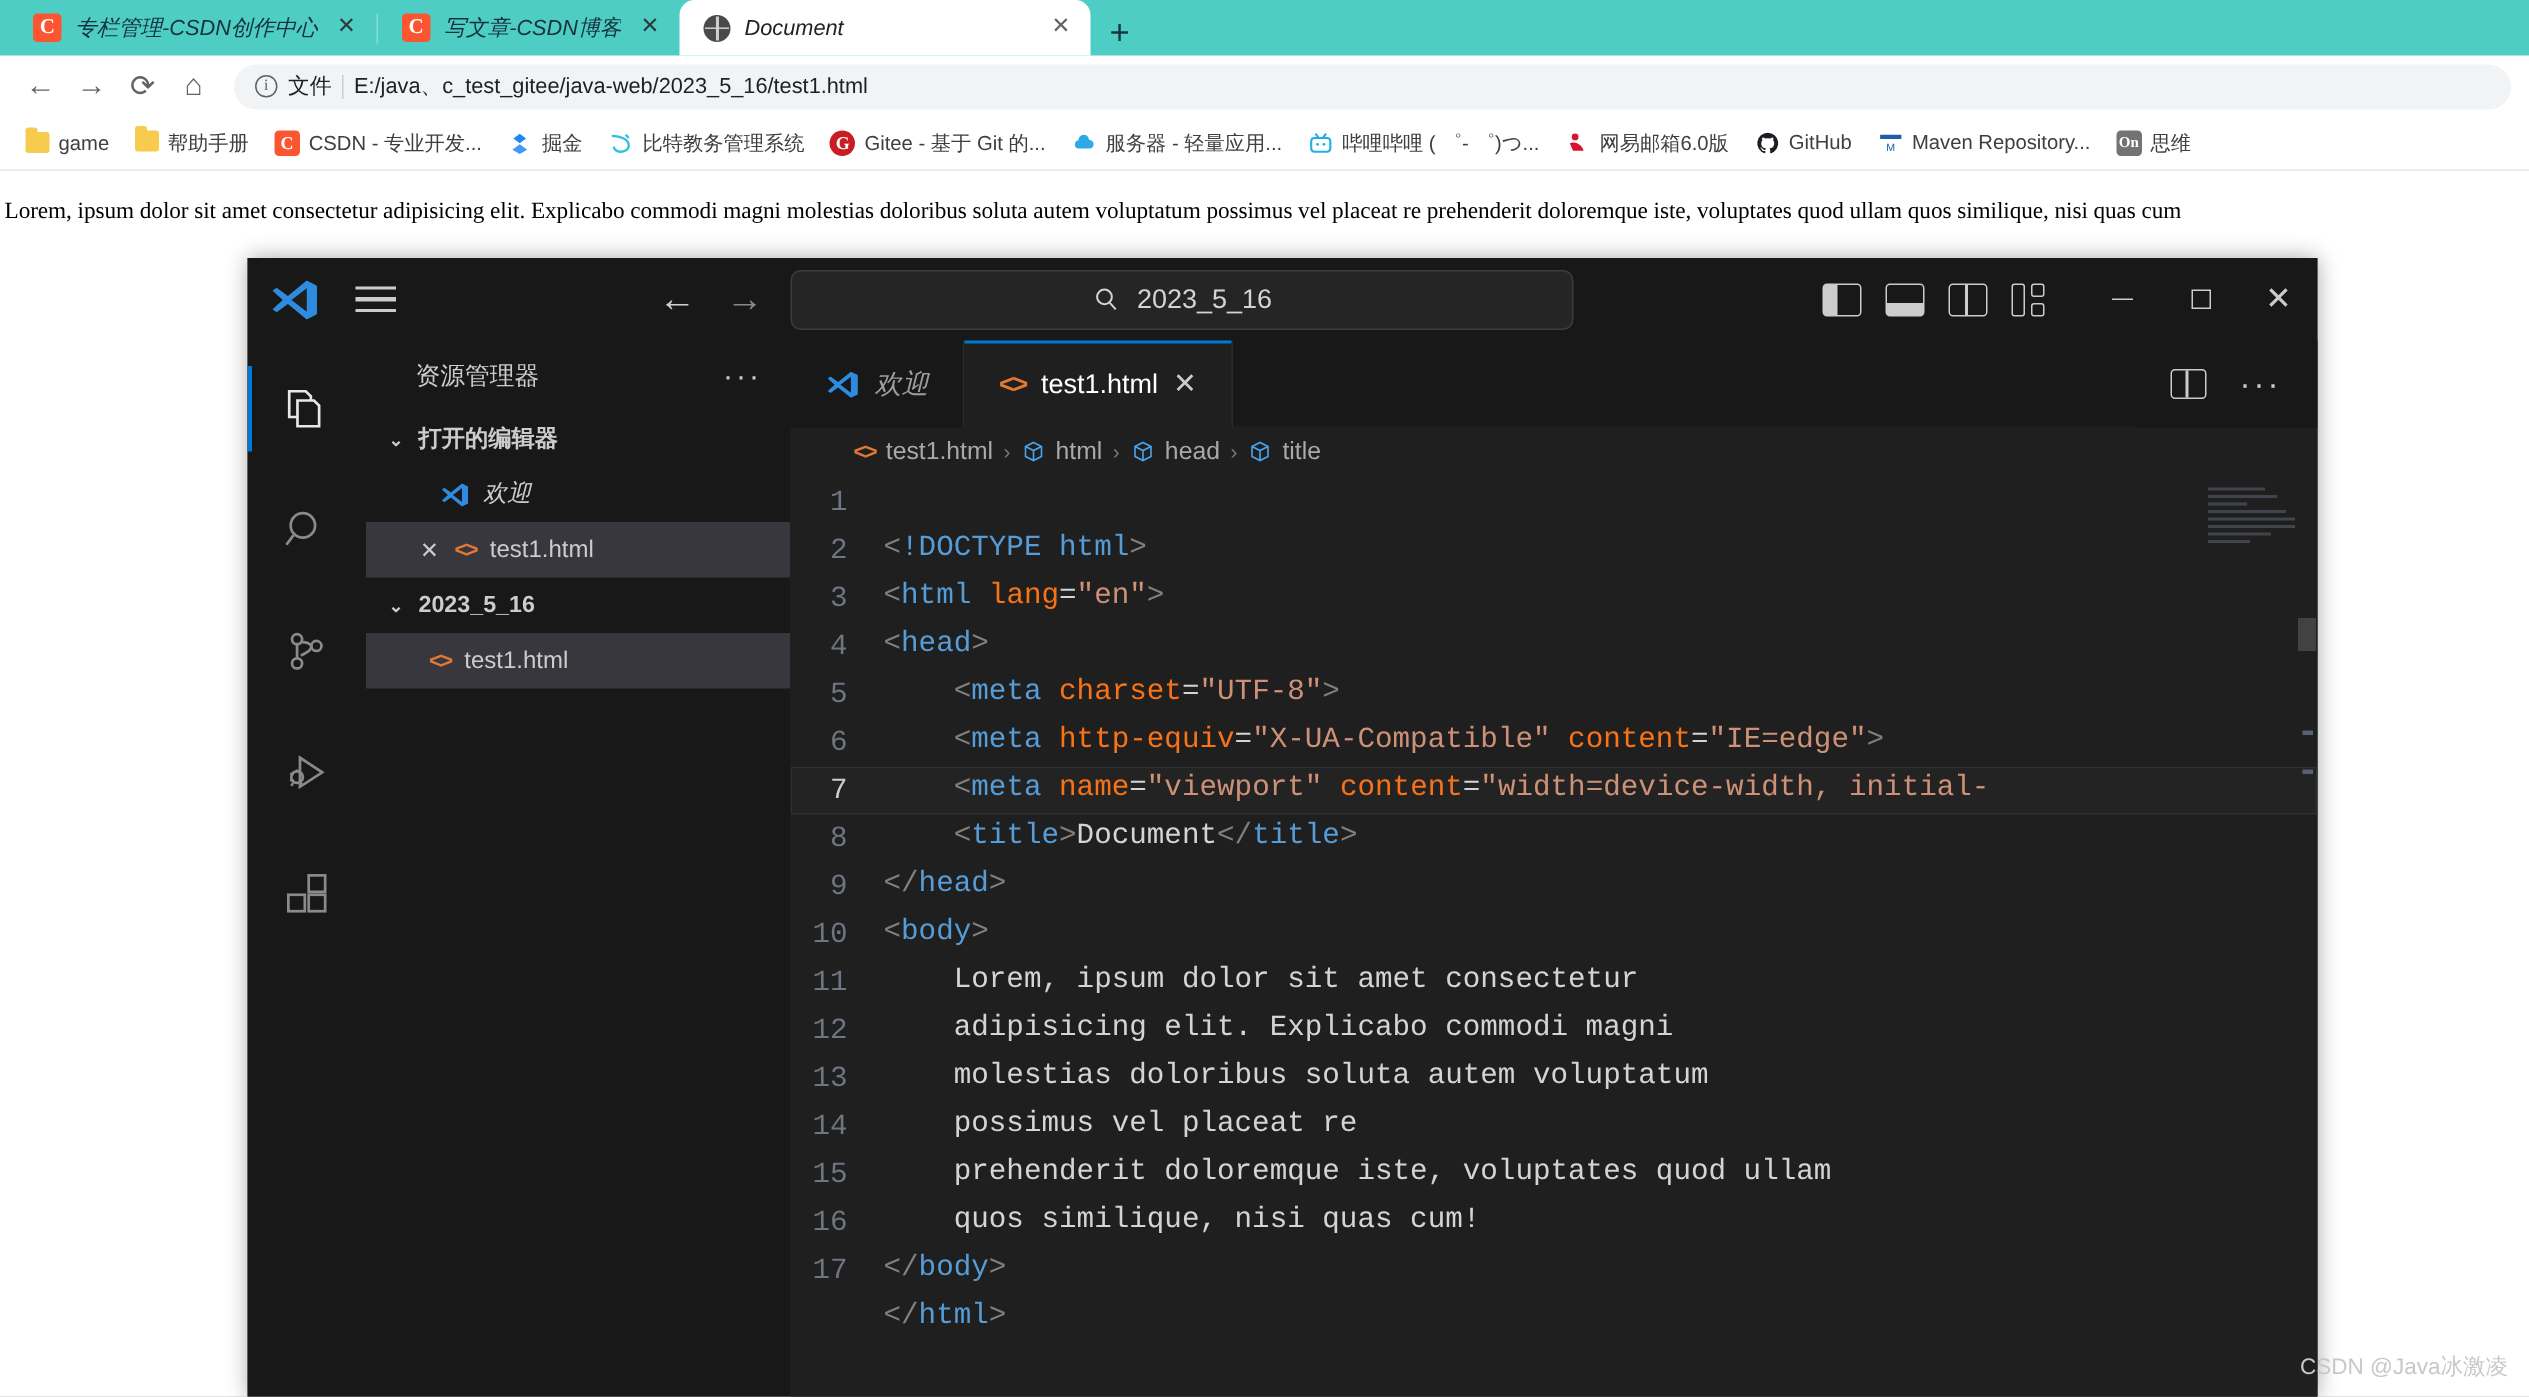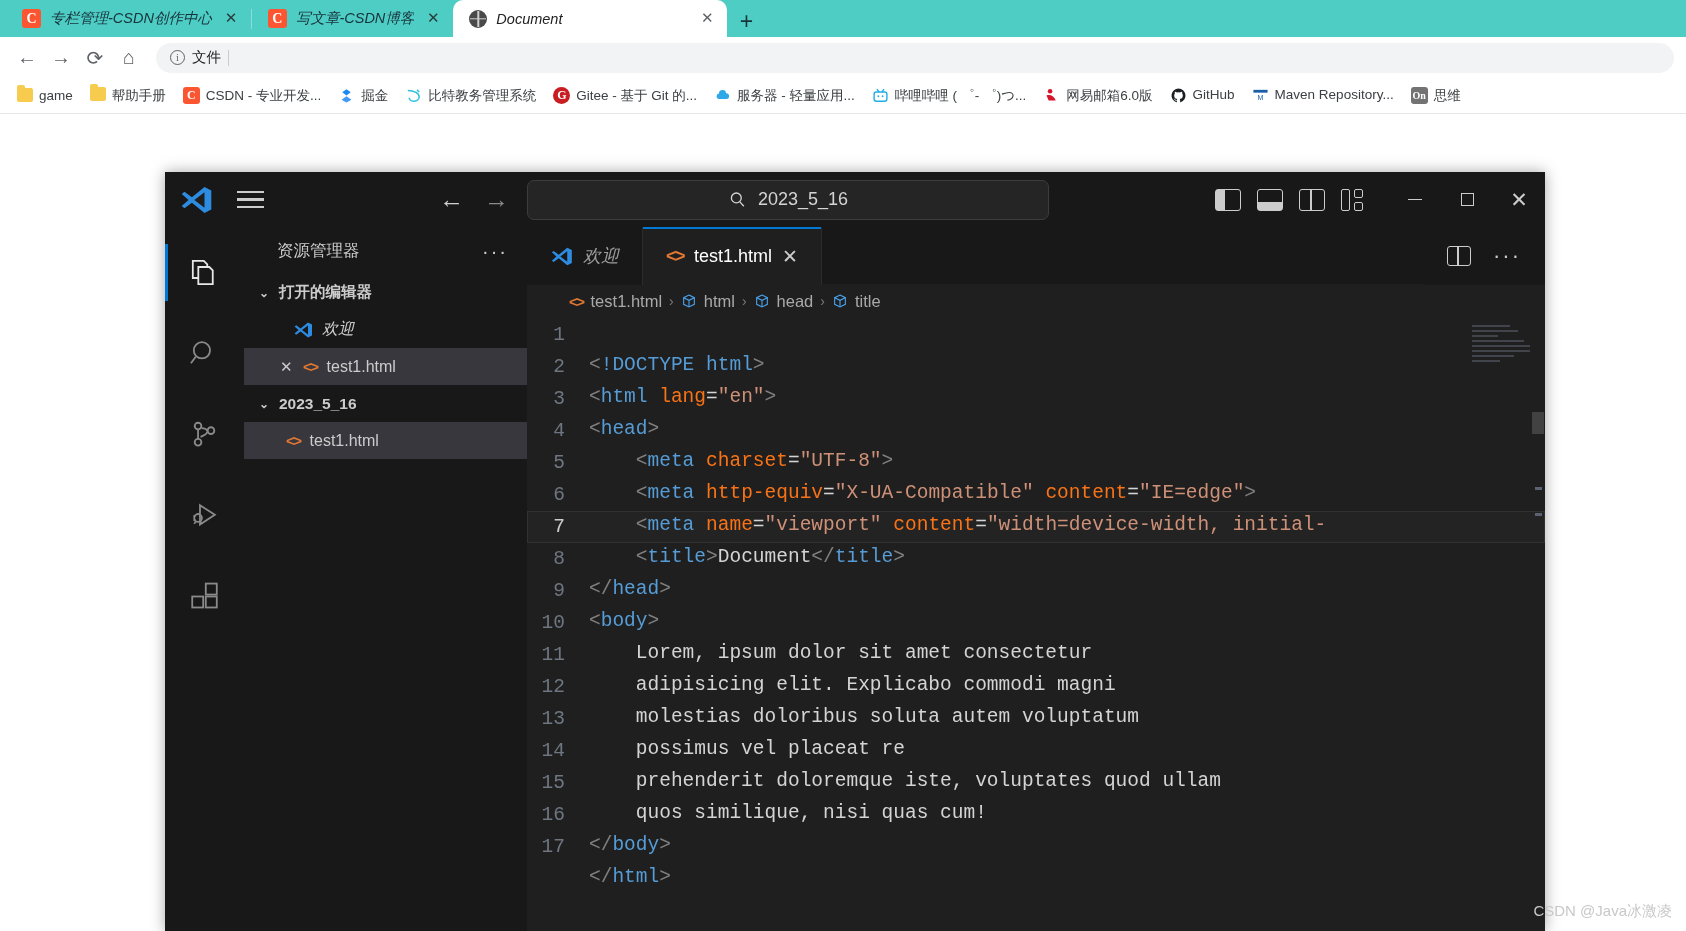--- a/index.html
+++ b/index.html
@@ -304,20 +304,21 @@
 
 <div class="browser-toolbar">
   <div class="nav-btn">←</div>
   <div class="nav-btn">→</div>
   <div class="nav-btn">⟳</div>
   <div class="nav-btn">⌂</div>
   <div class="omnibox">
     <span class="info-circle">i</span>
     <span class="omni-scheme">文件</span>
     <span class="omni-divider"></span>
+    <span class="omni-url">E:/java、c_test_gitee/java-web/2023_5_16/test1.html</span>
   </div>
 </div>
 
 <div class="bookmarks-bar">
   <div class="bm">
     <span class="bm-folder"></span>
     <span>game</span>
   </div>
   <div class="bm">
     <span class="bm-folder"></span>
@@ -380,20 +381,21 @@
     </svg>
     <span>Maven Repository...</span>
   </div>
   <div class="bm">
     <span class="ico-sq" style="background:#737373;font-size:10px;">On</span>
     <span>思维</span>
   </div>
 </div>
 
 <div class="page-area">
+  <div class="lorem">Lorem, ipsum dolor sit amet consectetur adipisicing elit. Explicabo commodi magni molestias doloribus soluta autem voluptatum possimus vel placeat re prehenderit doloremque iste, voluptates quod ullam quos similique, nisi quas cum</div>
 
   <div class="vscode">
 
     <div class="vs-titlebar">
       <div class="vs-logo">
         <svg width="34" height="34" viewBox="0 0 100 100">
           <path d="M75 12 L95 22 L95 78 L75 88 L38 58 L16 74 L8 68 L28 50 L8 32 L16 26 L38 42 Z" fill="#2d8ce0"></path>
           <path d="M75 27 L75 73 L45 50 Z" fill="#1e1e1e"></path>
         </svg>
       </div>

